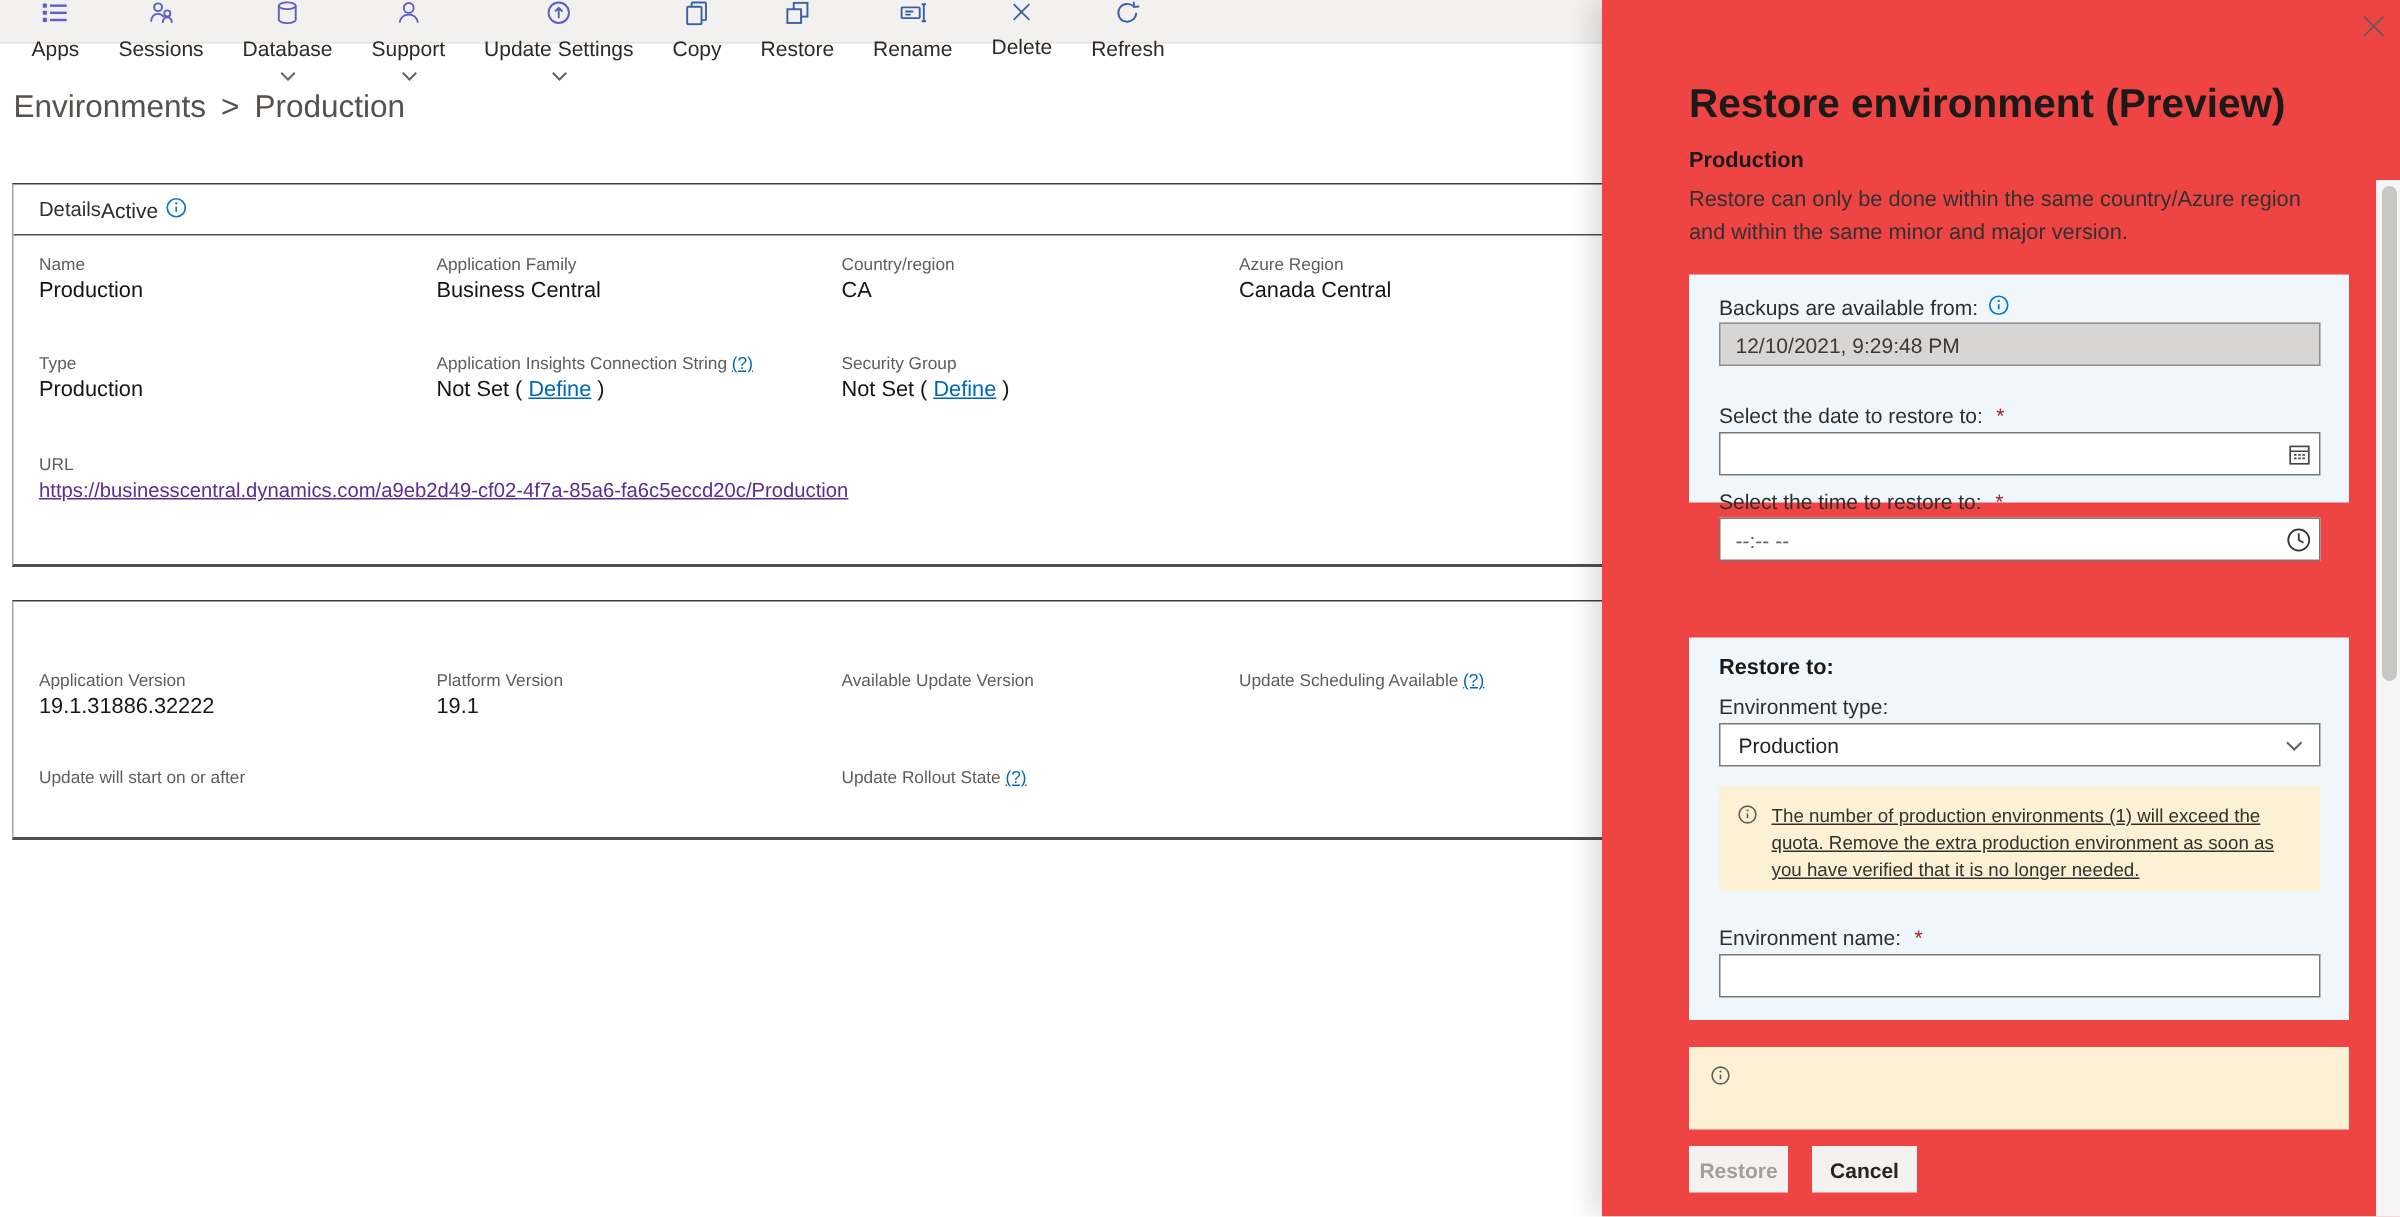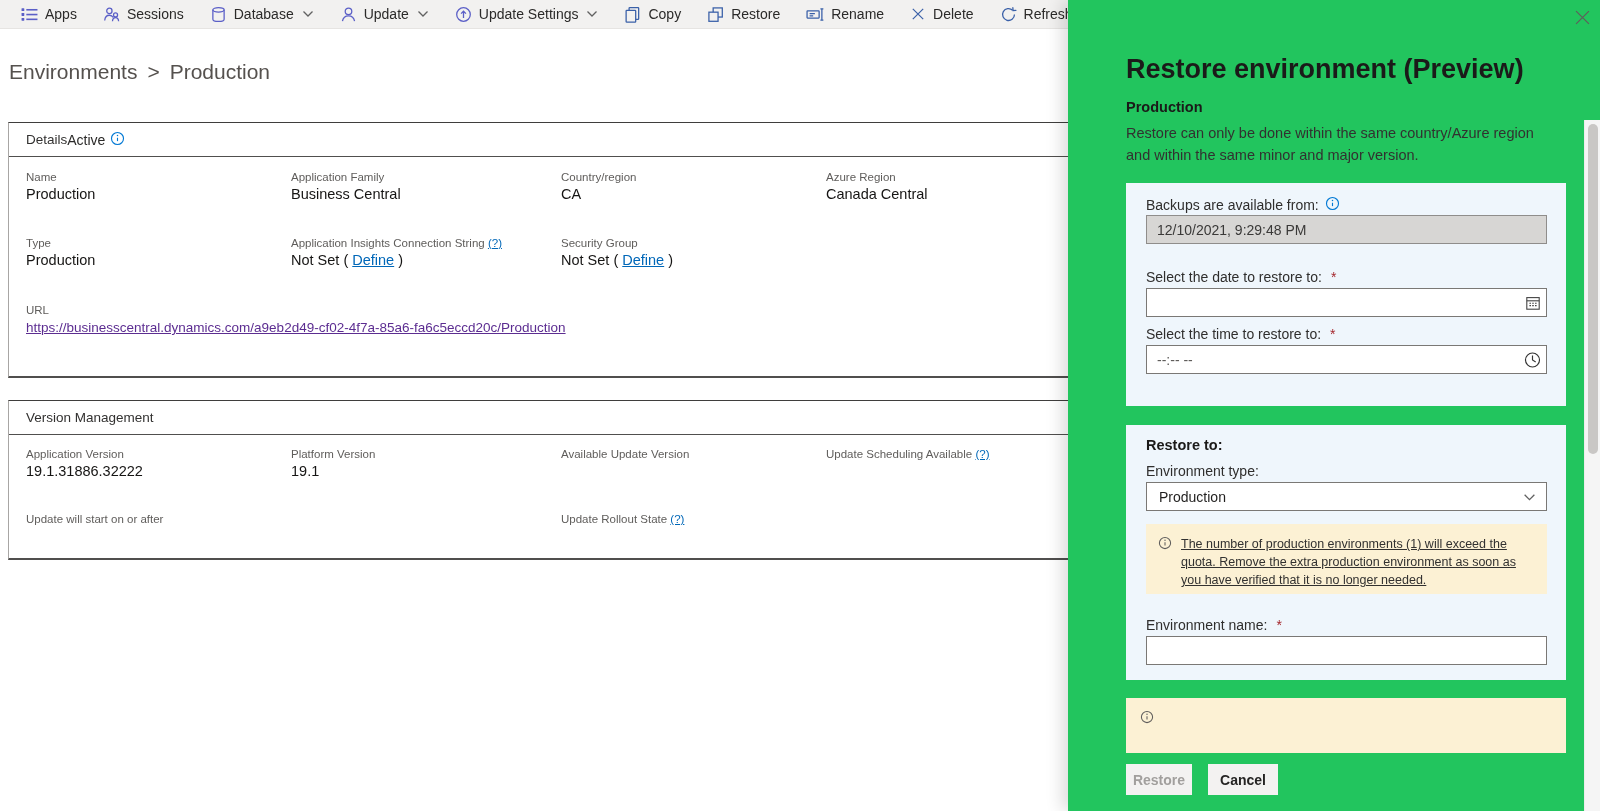--- a/index.html
+++ b/index.html
@@ -9,21 +9,21 @@
     font-family:"Liberation Sans",sans-serif;
   }
   
   .toolbar{
     position:absolute;top:0;left:0;width:1600px;height:29px;
     background:#f2f1f0;border-bottom:1px solid #e6e4e2;
     display:flex;align-items:center;padding-left:8px;box-sizing:border-box;
   }
   .titem{
     display:flex;align-items:center;gap:7px;height:100%;
-    padding:0 13px;font-size:14px;color:#2b2a29;cursor:pointer;white-space:nowrap;
+    padding:0 13px;font-size:14px;color:#2b2a29;cursor:pointer;white-space:nowrap;flex-direction:column;
   }
   .titem svg{display:block}
   .ic-purple{color:#5b5fc7}
   .ic-blue{color:#3a60a8}
   .chev{margin-left:1px;display:flex;align-items:center}
   
   .breadcrumb{
     position:absolute;top:60px;left:9px;font-size:21px;color:#55514e;
     display:flex;gap:10px;font-weight:400;
   }
@@ -48,33 +48,33 @@
   .c1{left:17px}.c2{left:282px}.c3{left:552px}.c4{left:817px}
   .det-r1{top:48px}.det-r2{top:114px}.det-r3{top:181px}
   .ver-r1{top:47px}.ver-r2{top:112px}
   .flabel{font-size:11.5px;color:#5f5d5b}
   .fvalue{font-size:14.5px;color:#161514;margin-top:3px}
   .help-link{color:#0067b8;text-decoration:underline;font-size:11.5px;cursor:pointer}
   .inline-link{color:#0067b8;text-decoration:underline;cursor:pointer}
   .url-link{font-size:13.5px;color:#5c2d91;text-decoration:underline;cursor:pointer}
   
   .panel{
-    position:absolute;left:1068px;top:0;width:532px;height:811px;background:#22c55e;
+    position:absolute;left:1068px;top:0;width:532px;height:811px;background:#ef4444;
     box-shadow:-6px 0 16px rgba(0,0,0,.14);
   }
   .panel *{box-sizing:border-box}
   .close-btn{
     position:absolute;left:502px;top:7px;width:24px;height:24px;
     display:flex;align-items:center;justify-content:center;cursor:pointer;background:none;border:none;padding:0;
   }
   .p-title{position:absolute;left:58px;top:54px;font-size:27px;font-weight:700;color:#1b1a19;white-space:nowrap}
   .p-sub{position:absolute;left:58px;top:99px;font-size:14.5px;font-weight:700;color:#1b1a19}
   .p-desc{position:absolute;left:58px;top:123px;width:428px;font-size:14.5px;line-height:1.5;color:#323130}
   .box-blue{position:absolute;left:58px;width:440px;background:#eff6fc}
-  #bb1{top:183px;height:223px}
+  #bb1{top:183px;height:152px}
   #bb2{top:425px;height:255px}
   .bb-label{position:absolute;left:20px;font-size:14px;color:#2f2e2d;display:flex;align-items:center;gap:6px;white-space:nowrap}
   .req{color:#a4262c;margin-left:3px}
   .inwrap{position:absolute;left:20px;width:401px;height:29px}
   .inwrap input{
     width:100%;height:100%;border:1px solid #7a7875;background:#fff;
     font-family:"Liberation Sans",sans-serif;font-size:14px;color:#201f1e;
     padding:0 30px 0 10px;outline:none;
   }
   .inwrap input::placeholder{color:#5f5d5b}
@@ -149,21 +149,21 @@
         </svg>
       </span>
   </div>
   <div class="titem">
     <span class="ic-purple">
         <svg width="17" height="17" viewBox="0 0 16 16" fill="none" stroke="currentColor" stroke-width="1.2">
           <circle cx="8" cy="5" r="3.1"></circle>
           <path d="M2.3 14.2c.6-3.3 2.7-5 5.7-5s5.1 1.7 5.7 5"></path>
         </svg>
       </span>
-    <span>Update</span>
+    <span>Support</span>
     <span class="chev">
         <svg width="12" height="8" viewBox="0 0 12 8" fill="none" stroke="#616161" stroke-width="1.3">
           <path d="M1.5 1.5L6 6l4.5-4.5"></path>
         </svg>
       </span>
   </div>
   <div class="titem">
     <span class="ic-purple">
         <svg width="17" height="17" viewBox="0 0 16 16" fill="none" stroke="currentColor" stroke-width="1.2">
           <circle cx="8" cy="8" r="6.4"></circle>
@@ -276,24 +276,20 @@
       <span>Not Set ( </span><span class="inline-link">Define</span><span> )</span>
     </div>
   </div>
   <div class="fld c1 det-r3">
     <div class="flabel">URL</div>
     <div class="fvalue"><span class="url-link">https://businesscentral.dynamics.com/a9eb2d49-cf02-4f7a-85a6-fa6c5eccd20c/Production</span></div>
   </div>
 </div>
 
 <div class="card" id="card-version">
-  <div class="card-h">
-    <span>Version Management</span>
-    <span></span>
-  </div>
   <div class="fld c1 ver-r1">
     <div class="flabel">Application Version</div>
     <div class="fvalue">19.1.31886.32222</div>
   </div>
   <div class="fld c2 ver-r1">
     <div class="flabel">Platform Version</div>
     <div class="fvalue">19.1</div>
   </div>
   <div class="fld c3 ver-r1">
     <div class="flabel">Available Update Version</div>

